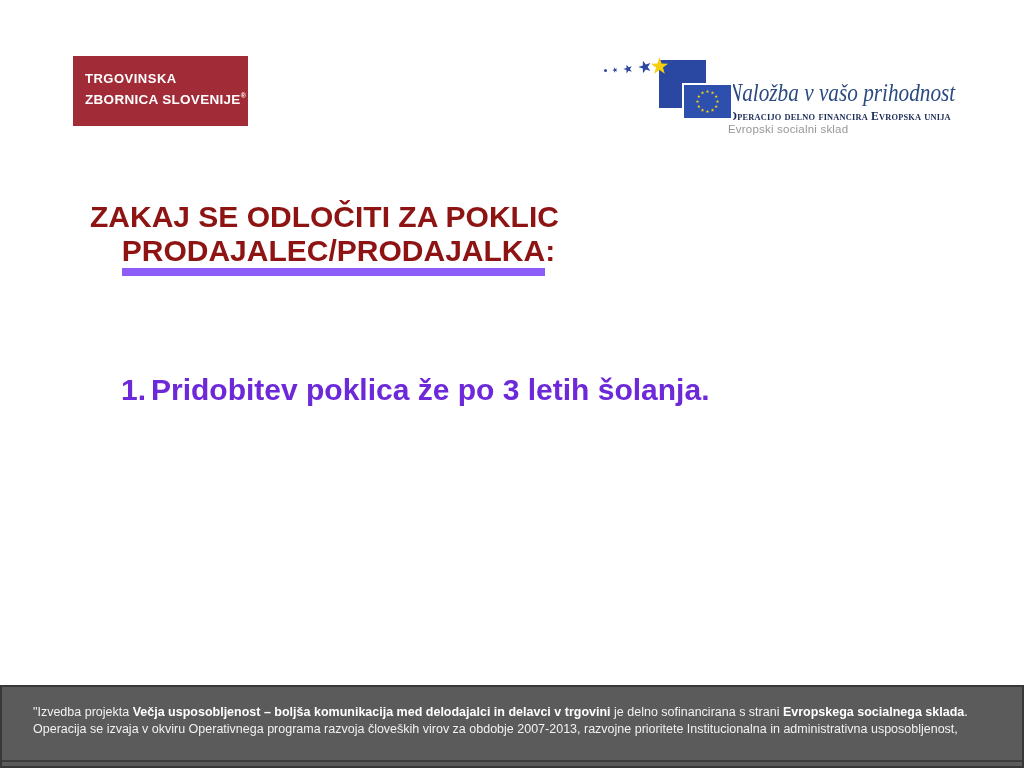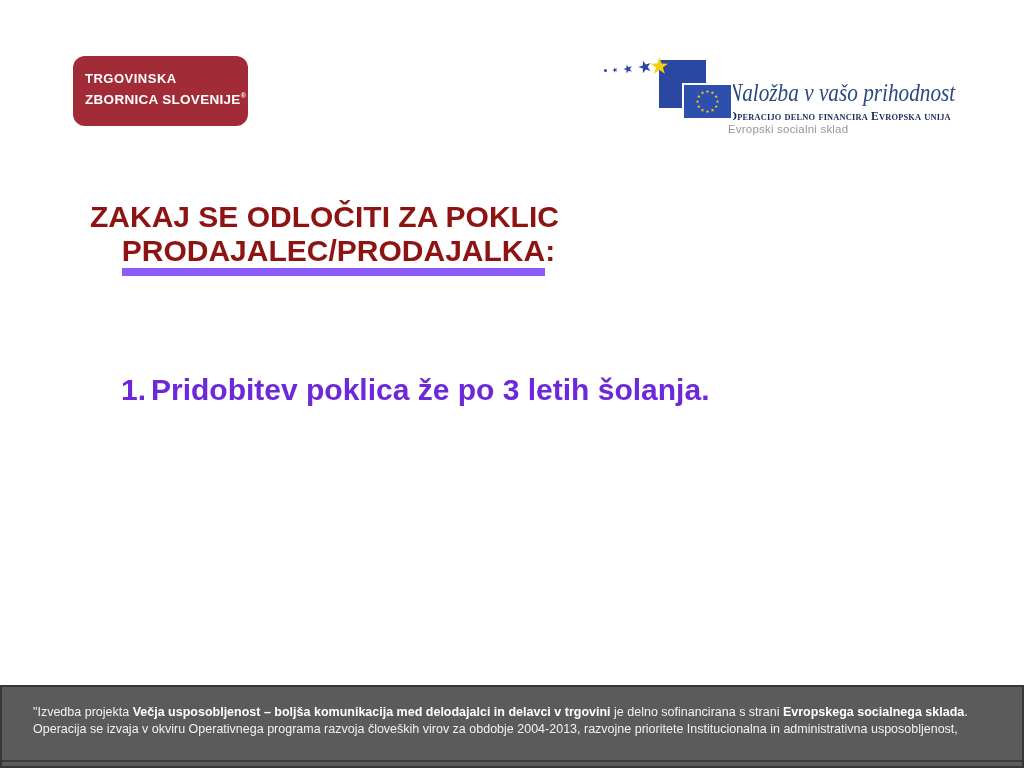--- a/index.html
+++ b/index.html
@@ -5,21 +5,21 @@
   * { margin:0; padding:0; box-sizing:border-box; }
   html,body { width:1024px; height:768px; }
   .slide {
     position:relative; width:1024px; height:768px; background:#ffffff;
     font-family:"Liberation Sans", sans-serif; overflow:hidden;
   }
 
   
   .tzs {
     position:absolute; left:73px; top:56px; width:175px; height:70px;
-    background:#a12c38; border-radius:12px; color:#fff; padding:15px 0 0 12px;
+    background:#a12c38; border-radius:0; color:#fff; padding:15px 0 0 12px;
   }
   .tzs-l1 { font-size:13px; font-weight:700; letter-spacing:.5px; line-height:16px; }
   .tzs-l2 { font-size:13.5px; font-weight:700; letter-spacing:.3px; line-height:17px; }
   .tzs-l2 sup { font-size:7px; }
   .tzs-l3 { font-size:9.5px; font-weight:700; letter-spacing:.1px; line-height:13px; margin-top:16px; }
 
   
   .eu-back   { position:absolute; left:659px; top:60px; width:47px; height:48px; background:#2a48a2; z-index:1; }
   .eu-corner-star { position:absolute; left:650px; top:57px; width:19px; height:19px; z-index:2; }
   .eu-flag   { position:absolute; left:682px; top:83px; width:51px; height:37px; background:#2d4fae; border:2px solid #fff; z-index:3; }
@@ -118,17 +118,17 @@
     <div>ZAKAJ SE ODLOČITI ZA POKLIC</div>
     <div class="title-l2"><span class="u">PRODAJALEC/PRODAJALKA</span><span>:</span></div>
   </div>
 
   <div class="list">
     <div><span class="list-num">1.</span><span>Pridobitev poklica že po 3 letih šolanja.</span></div>
   </div>
 
   <div class="footer">
     <div><span>"Izvedba projekta </span><b>Večja usposobljenost – boljša komunikacija med delodajalci in delavci v trgovini</b><span> je delno sofinancirana s strani </span><b>Evropskega socialnega sklada</b><span>.</span></div>
-    <div>Operacija se izvaja v okviru Operativnega programa razvoja človeških virov za obdobje 2004-2013, razvojne prioritete Institucionalna in administrativna usposobljenost,</div>
+    <div>Operacija se izvaja v okviru Operativnega programa razvoja človeških virov za obdobje 2007-2013, razvojne prioritete Institucionalna in administrativna usposobljenost,</div>
     <div class="footer-groove"></div>
   </div>
 
 </div>
 
 </body></html>

